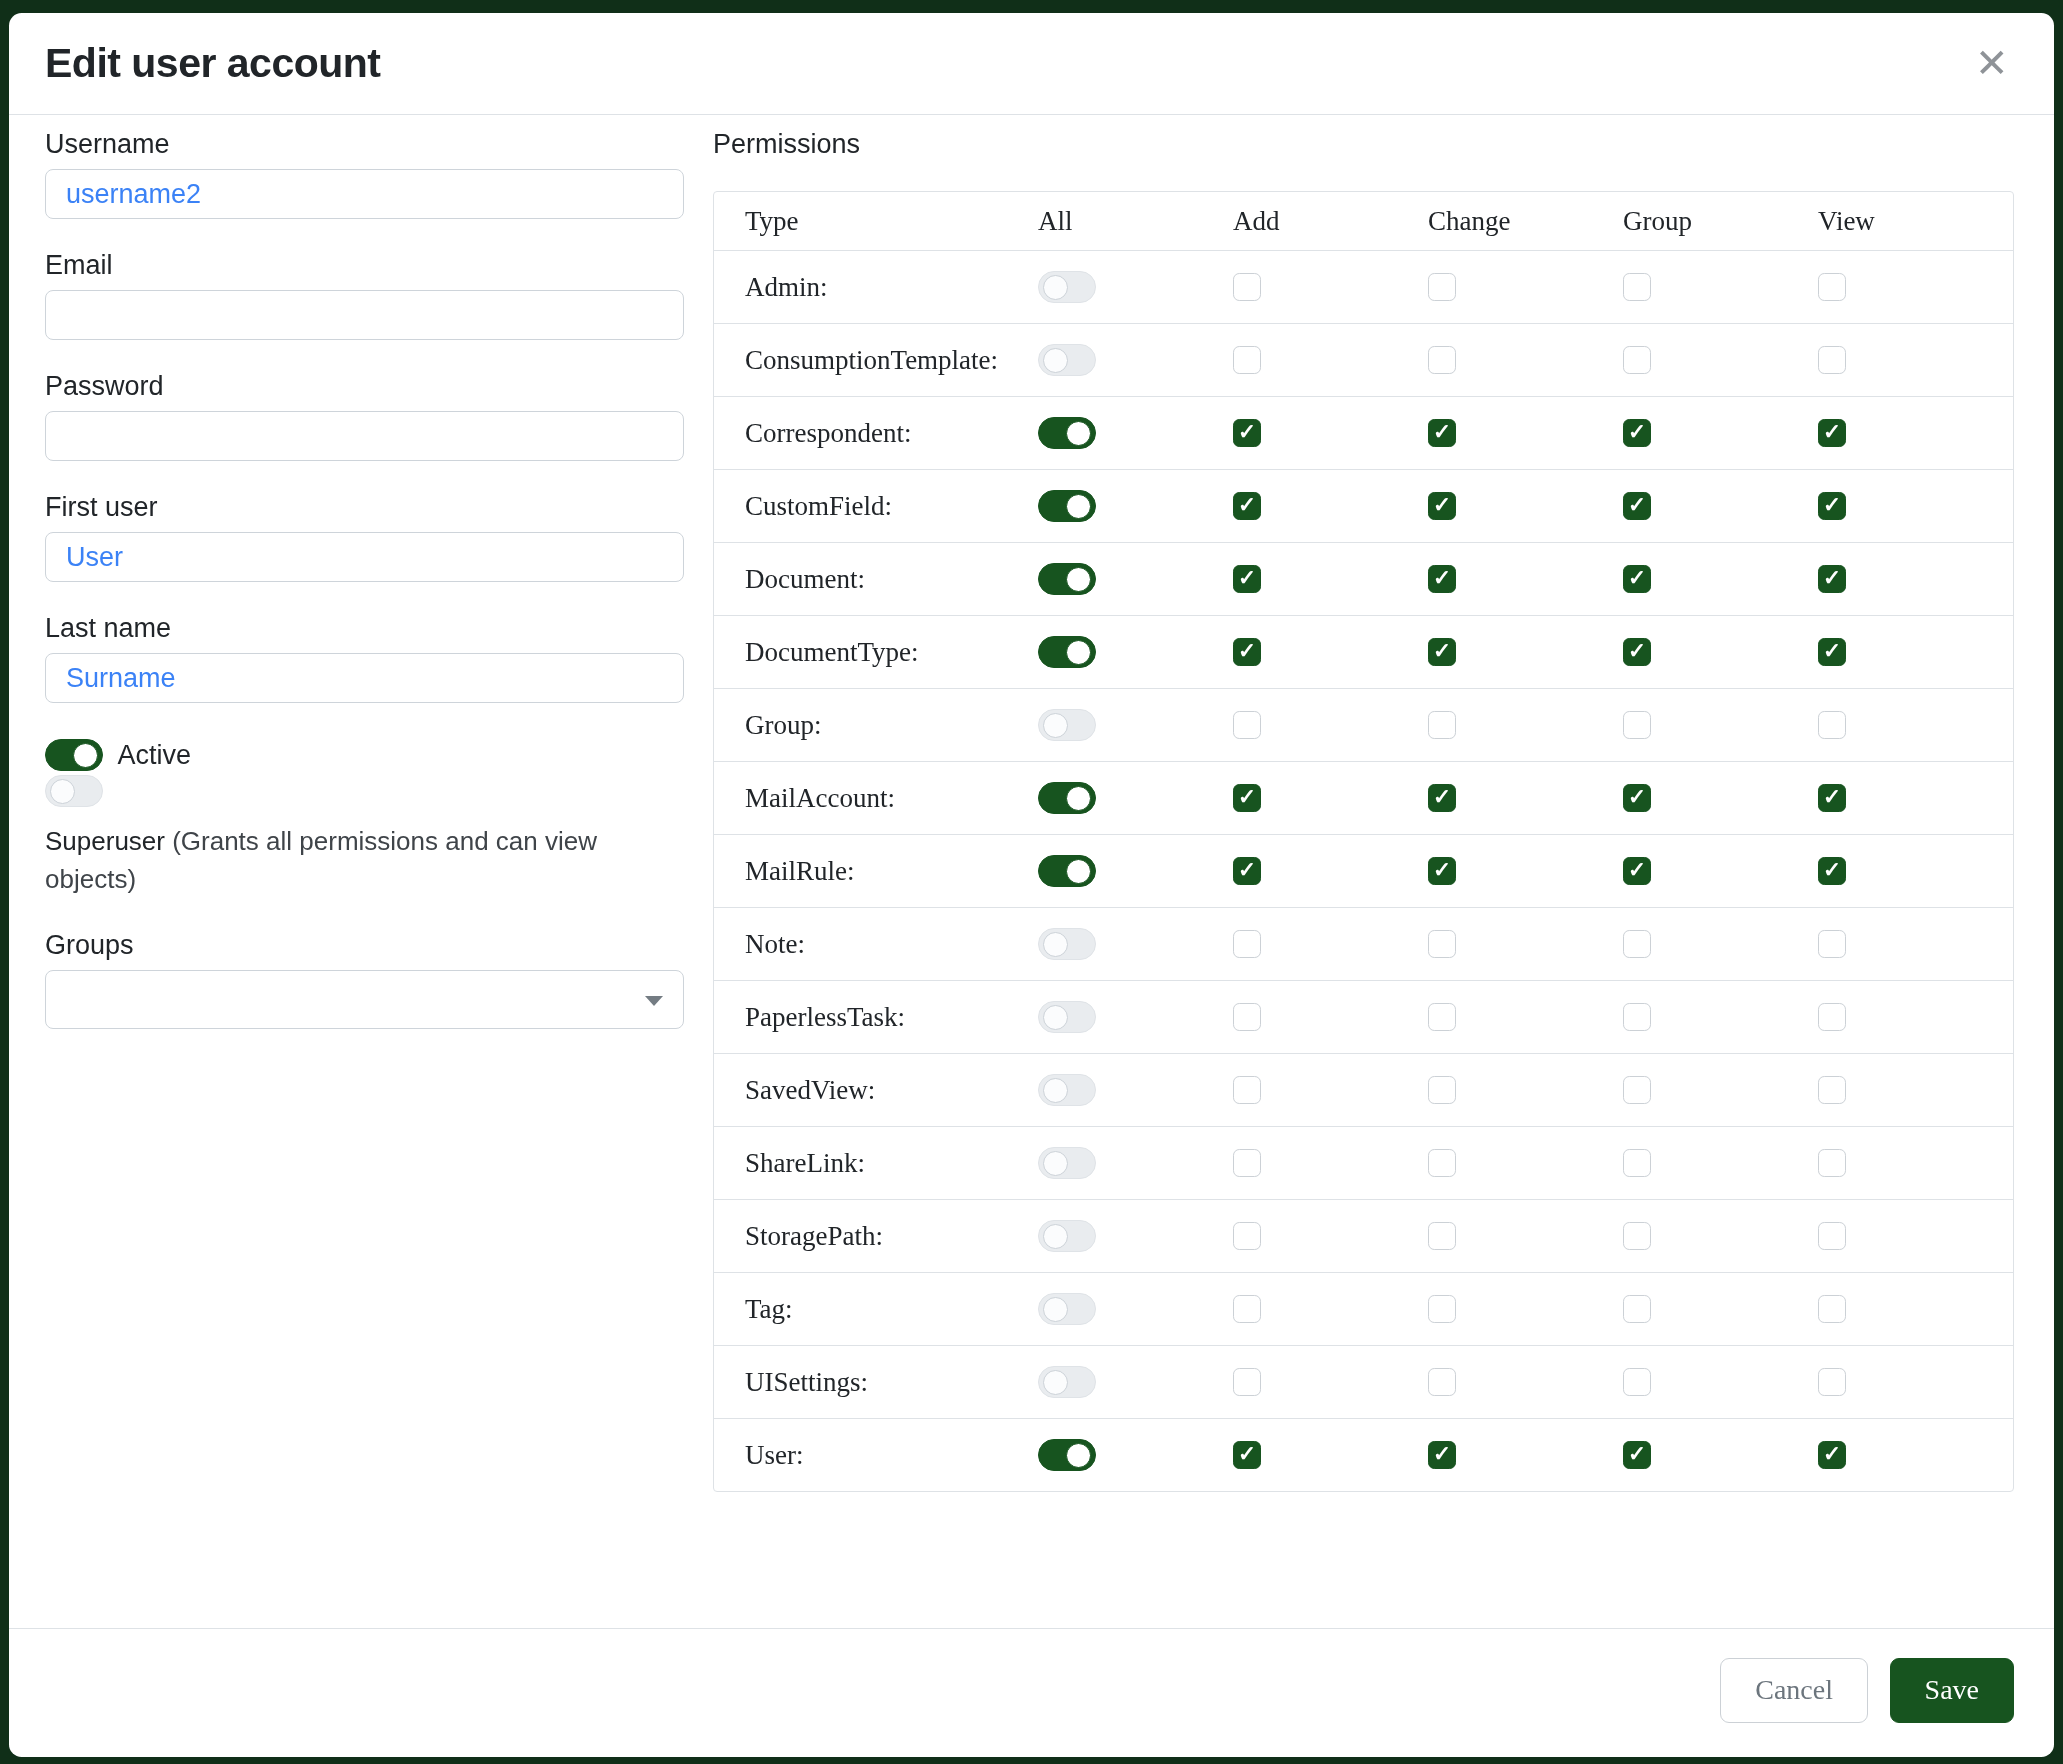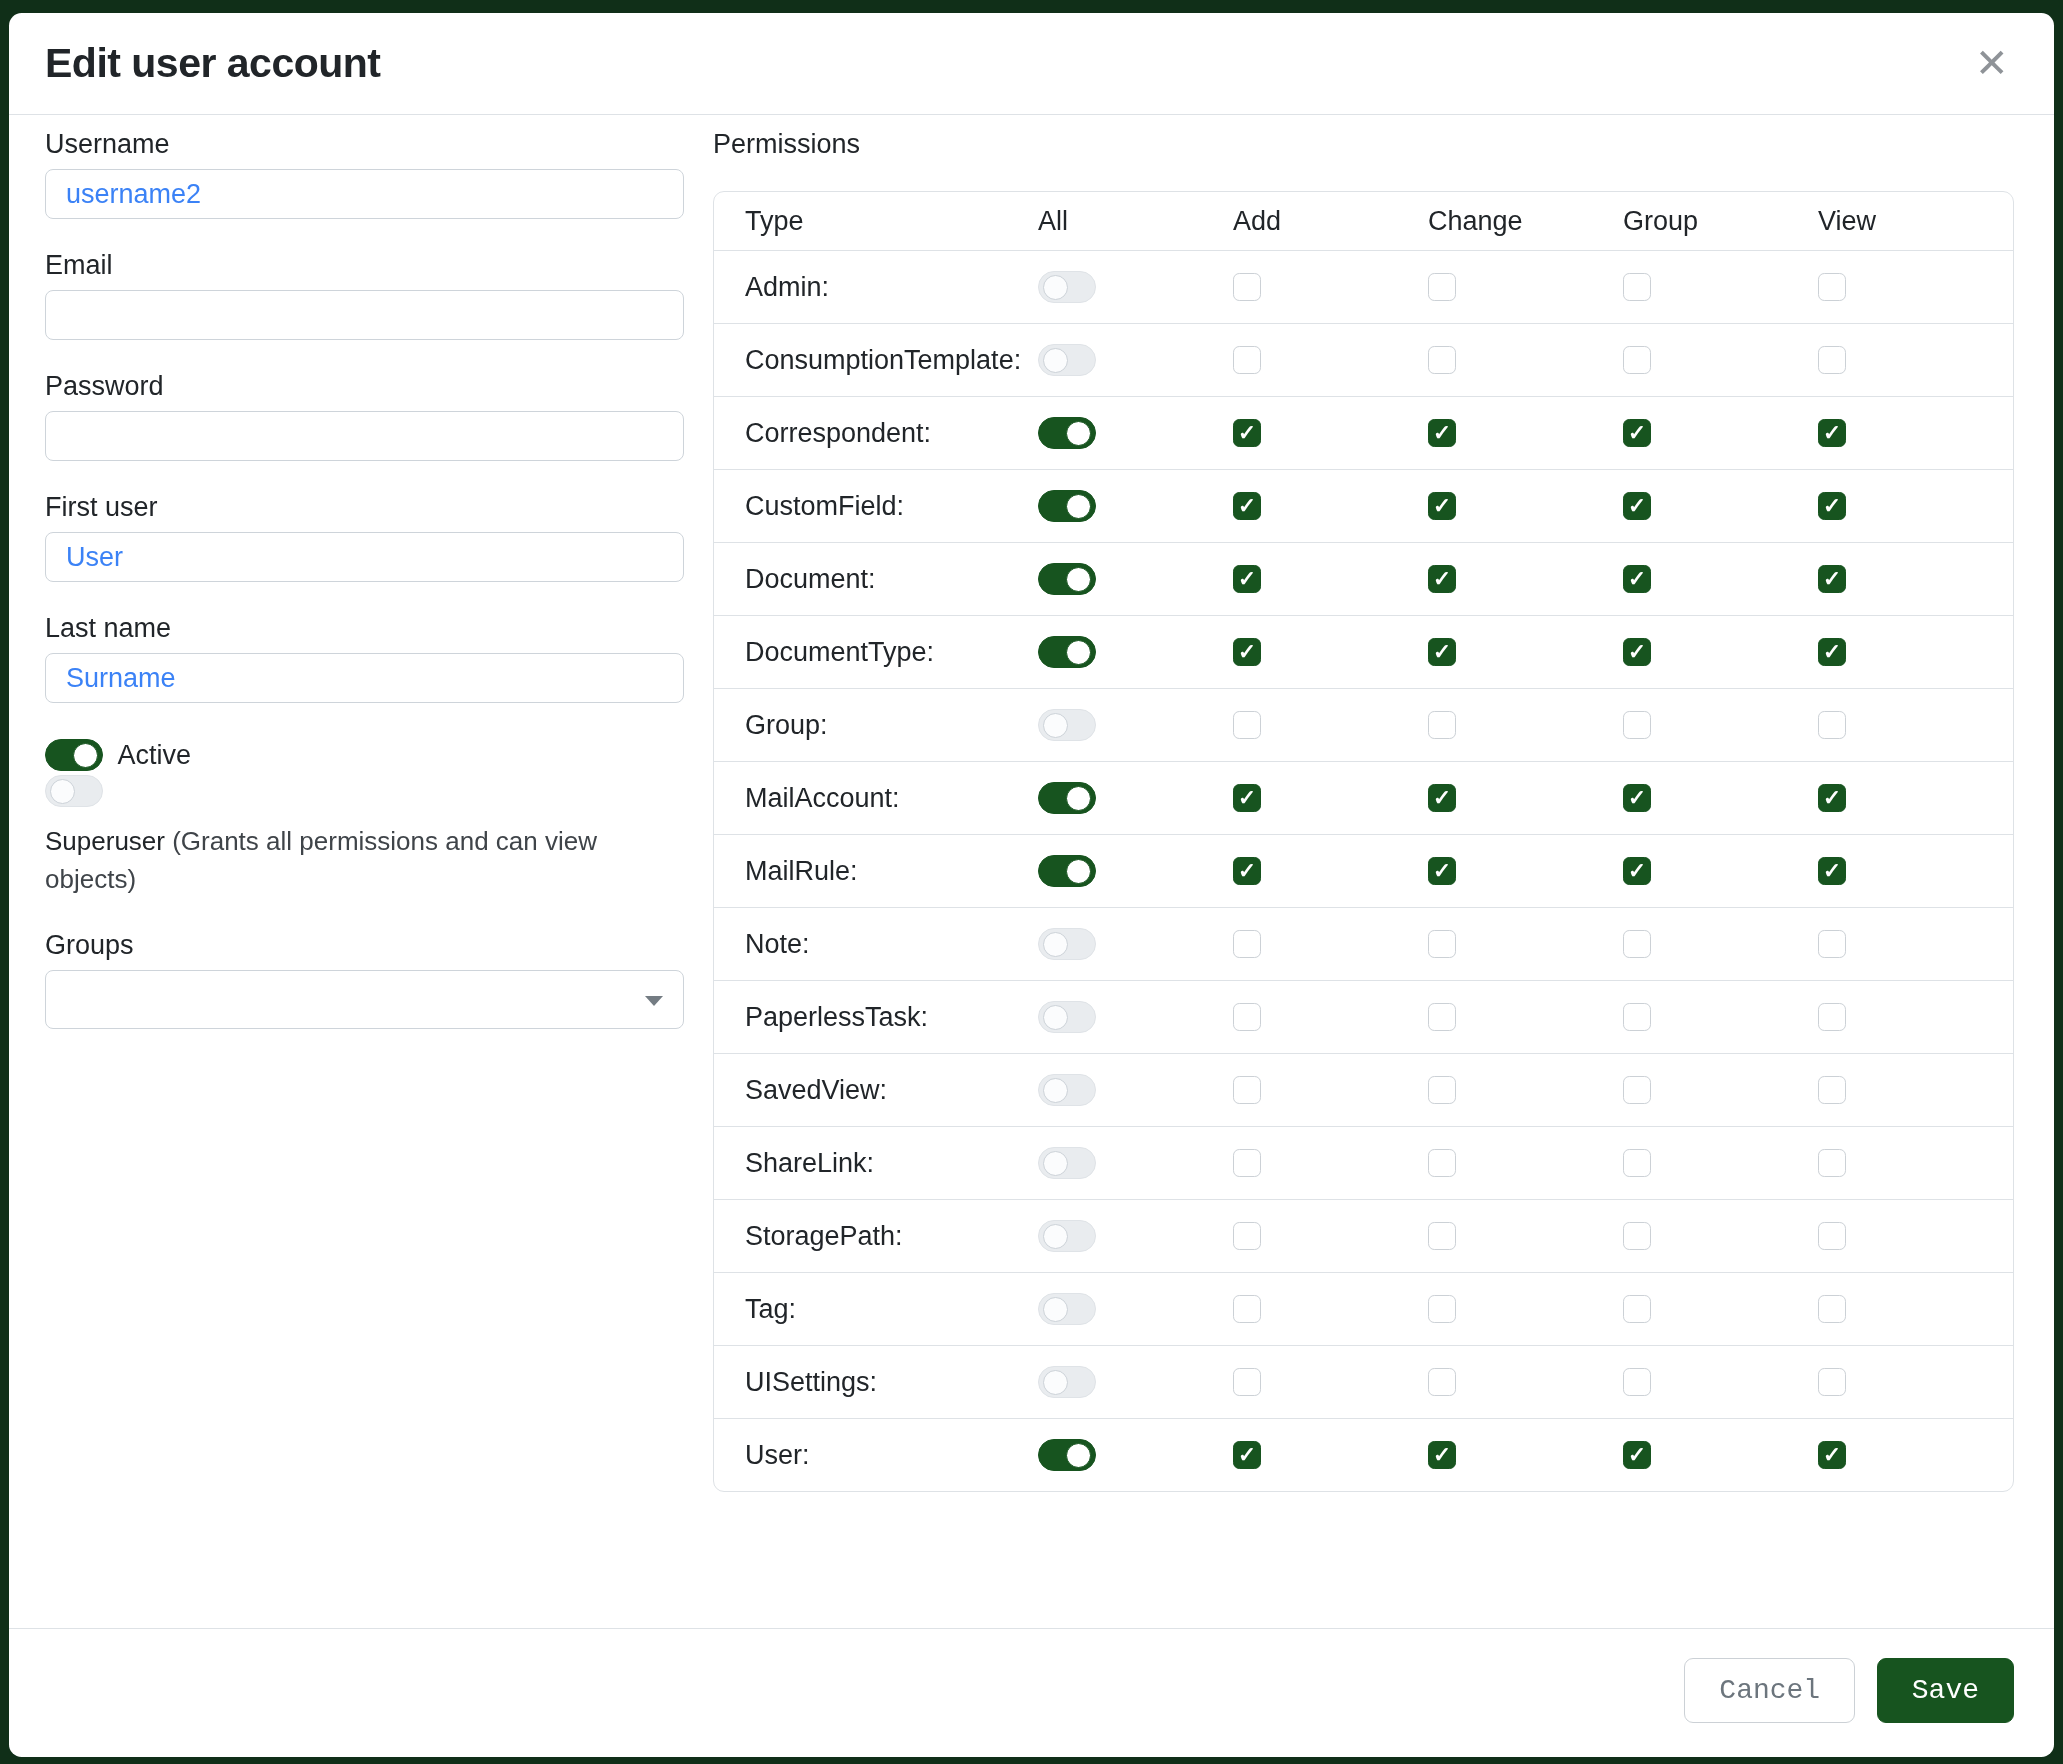--- a/index.html
+++ b/index.html
@@ -73,22 +73,22 @@
   .select-caret {
     position:absolute; right:20px; top:25px;
     width:0; height:0;
     border-left:9px solid transparent;
     border-right:9px solid transparent;
     border-top:10.8px solid #747c83;
   }
 
   .perm-heading { font-size:27px; margin-bottom:31px; }
   .perm-table {
-    border:0.9px solid #dee2e6; border-radius:11px;
-    overflow:hidden; background:#fff;
+    border:0.9px solid #dee2e6; border-radius:4px;
+    overflow:hidden; background:#fff;font-family:Liberation Serif, serif;
   }
   .perm-row, .perm-header-row {
     display:grid;
     grid-template-columns:324px repeat(5, 1fr);
     align-items:center;
   }
   .perm-header-row { height:58px; font-size:27px; }
   .perm-row { height:73px; border-top:0.9px solid #dee2e6; font-size:27px; }
   .cell { display:flex; align-items:center; }
   .type-cell { padding-left:31px; }
@@ -106,21 +106,21 @@
     content:"✓"; color:#fff; font-size:21.6px; font-weight:700; line-height:1;
   }
 
   .modal-footer {
     flex:none;
     border-top:0.9px solid #dee2e6;
     padding:29px 40px 34px;
     display:flex; justify-content:flex-end; align-items:center; gap:21.6px;
   }
   .btn {
-    height:65px; border-radius:9px; font-size:28px; font-family:Liberation Mono, monospace;
+    height:65px; border-radius:9px; font-size:28px; font-family:Liberation Serif, serif;
     padding:0 34px; cursor:pointer; display:flex; align-items:center;
   }
   .btn-cancel {
     background:#fff; color:#6c757d; border:0.9px solid #ccd1d6;
   }
   .btn-save {
     background:var(--accent); color:#fff; border:0.9px solid var(--accent);
   }
 </style>
 </head>

